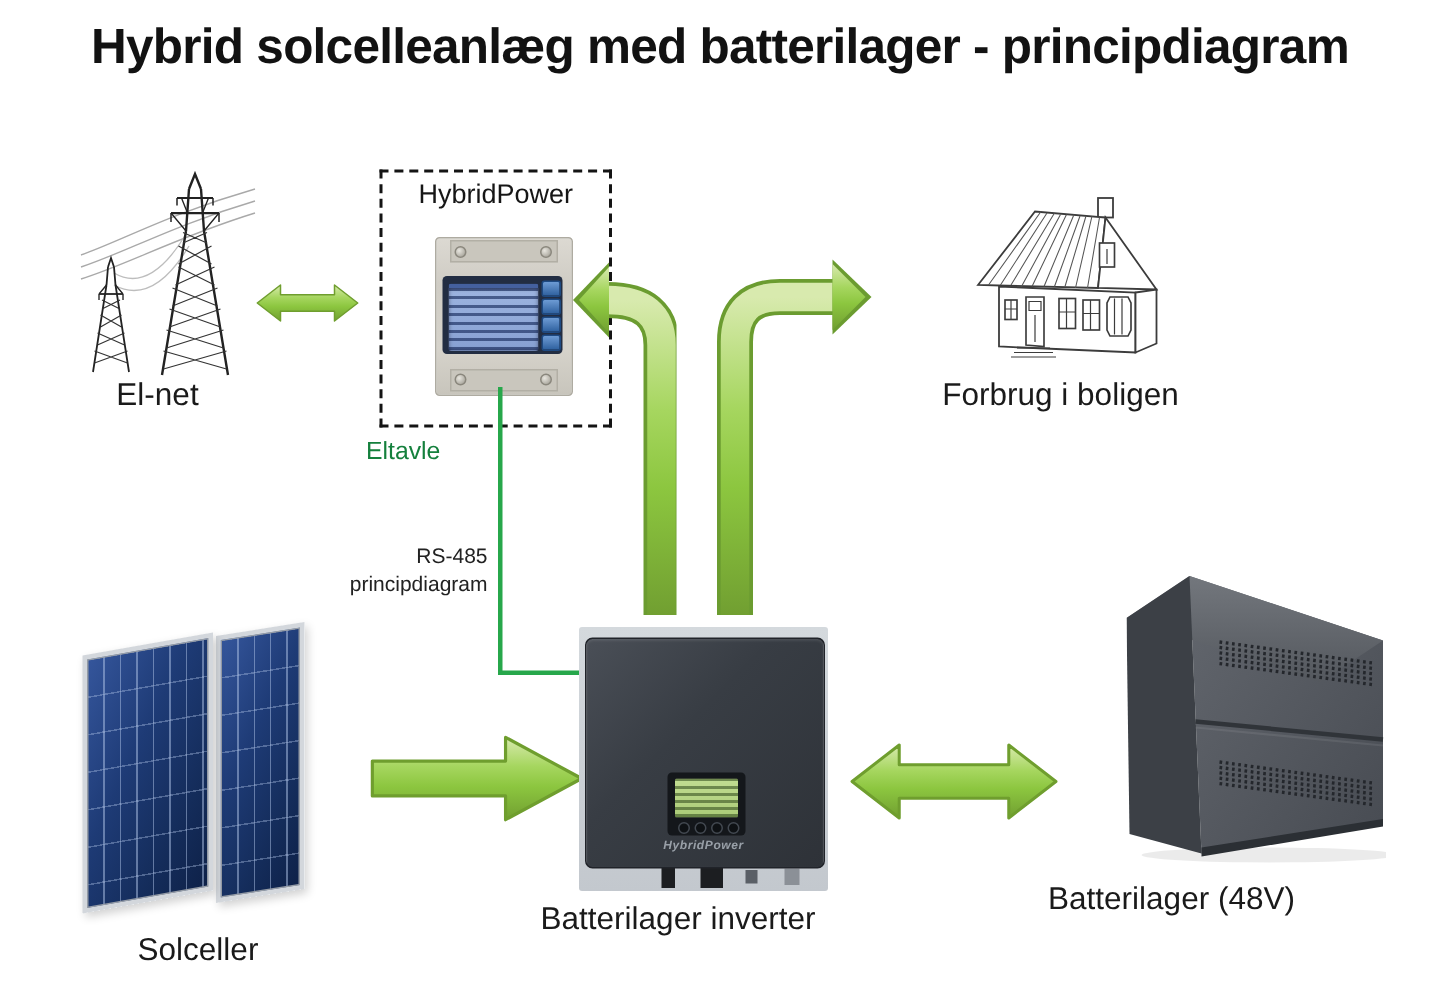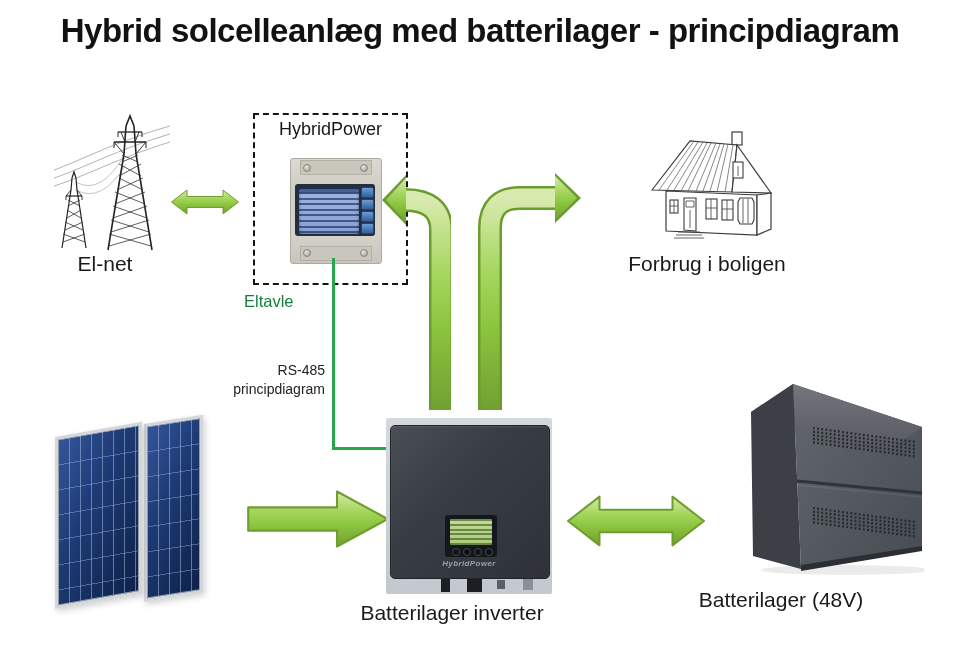--- a/index.html
+++ b/index.html
@@ -187,20 +187,21 @@
                M71,71 v20 M66,80 h11 M87,72 v20 M82,81 h11 M103,71 v24 M108,71 v24"></path>
       <path d="M38,104 h22 M36,107 h26 M34,110 h30"></path>
     </g>
   </svg>
   <div class="abs lbl" style="left:597px;top:252px;width:220px">Forbrug i boligen</div>
 
   <div id="solar" class="abs">
     <div id="panel-back" class="solar-panel"></div>
     <div id="panel-front" class="solar-panel"></div>
   </div>
+  <div class="abs lbl" style="left:52px;top:622px;width:160px">Solceller</div>
 
   <svg class="abs" style="left:244px;top:485px" width="148" height="68" viewBox="0 0 140 62">
     <polygon points="4,20 88,20 88,5 136,31 88,57 88,42 4,42" fill="url(#grad-arrow)" stroke="#6f9e2e" stroke-width="2" stroke-linejoin="round"></polygon>
   </svg>
 
   <div id="inverter" class="abs">
     <div class="inv-plate"></div>
     <div class="inv-conn" style="left:58px;top:160px;width:9px;height:14px"></div>
     <div class="inv-conn" style="left:84px;top:158px;width:15px;height:16px"></div>
     <div class="inv-conn" style="left:114px;top:162px;width:8px;height:9px;background:#5a5f66"></div>

